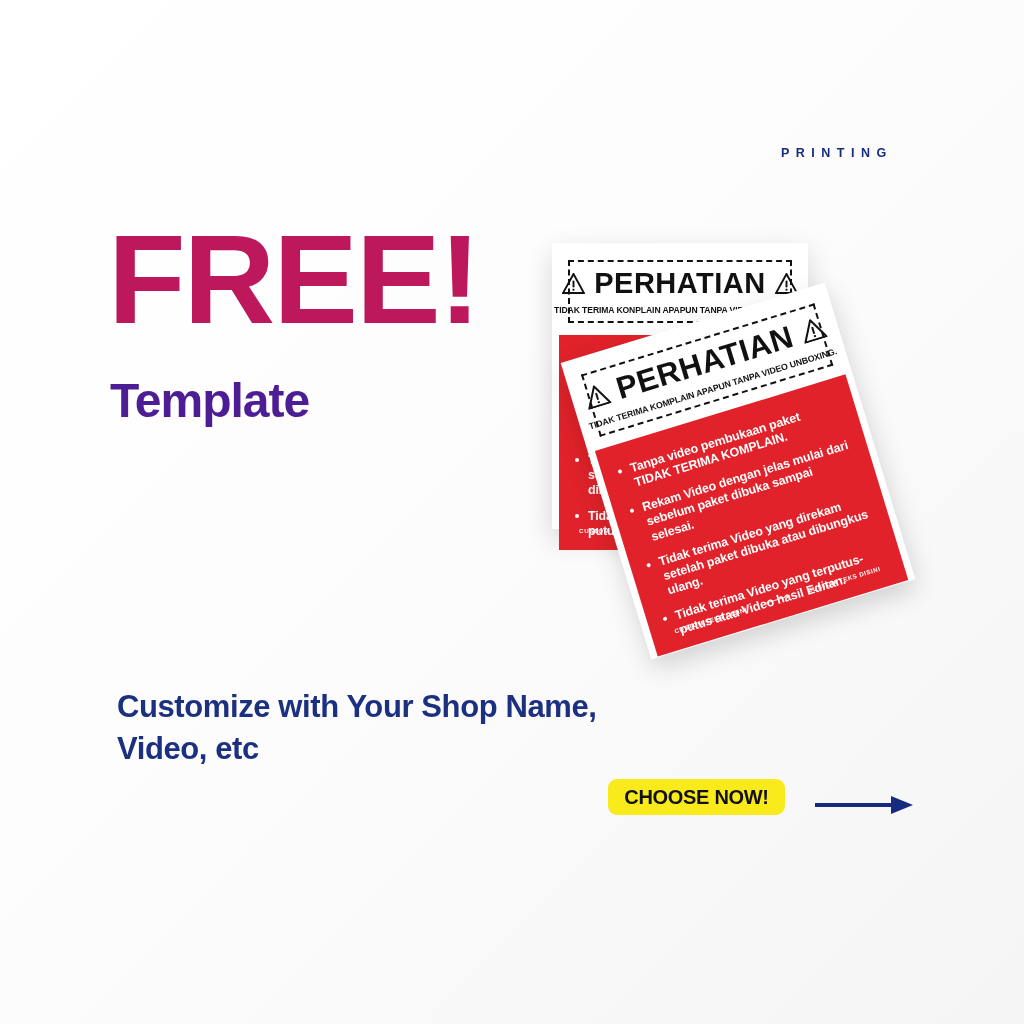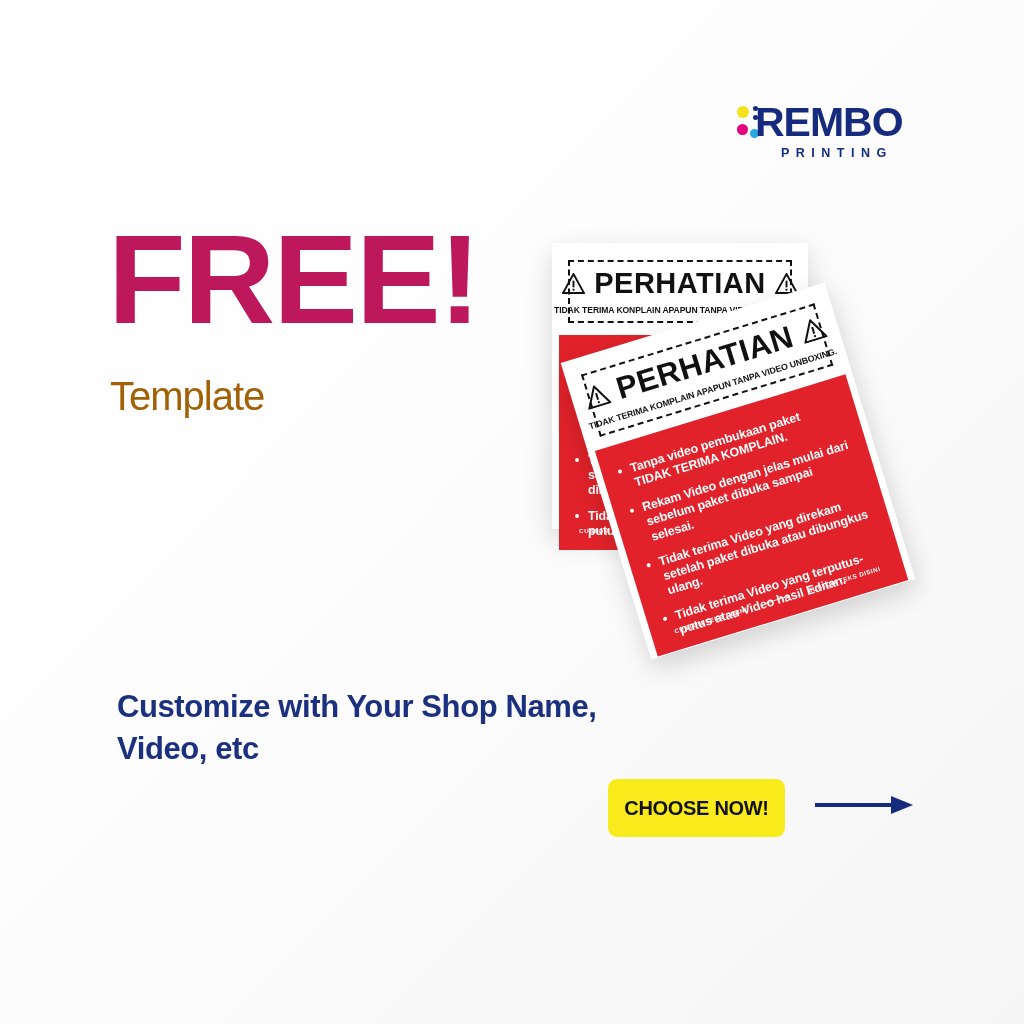--- a/index.html
+++ b/index.html
@@ -22,29 +22,29 @@
   .minidot{position:absolute;width:5px;height:5px;border-radius:50%;background:#172b7e;left:16px;}
   .minidot.m1{top:2px;} .minidot.m2{top:11px;}
   .logo-word{position:absolute;left:18px;top:0;font-size:41px;font-weight:bold;
     color:#172b7e;letter-spacing:-1px;line-height:44px;}
   .logo-sub{position:absolute;left:44px;top:46px;font-size:12.5px;font-weight:bold;
     color:#172b7e;letter-spacing:6.5px;}
 
   
   .free{position:absolute;left:108px;top:216px;font-size:127px;font-weight:bold;
     color:#be185d;letter-spacing:-2px;line-height:1;}
-  .subhead{position:absolute;left:110px;top:372px;font-size:40px;font-weight:normal;
-    color:#a16207;line-height:1.22;letter-spacing:-1px;}
+  .subhead{position:absolute;left:110px;top:372px;font-size:48px;font-weight:bold;
+    color:#4c1d95;line-height:1.22;letter-spacing:-1px;}
   .tagline{position:absolute;left:110px;top:686px;font-size:31px;font-weight:bold;
     color:#1c3080;line-height:1.35;letter-spacing:-0.4px;margin-left:7px;}
   .quality{position:absolute;left:604px;top:902px;font-size:25px;font-weight:bold;
     color:#1c3080;letter-spacing:-0.3px;}
 
   
-  .cta{position:absolute;left:608px;top:779px;width:177px;height:58px;
+  .cta{position:absolute;left:608px;top:779px;width:177px;height:36px;
     background:#f9ea1b;border:none;border-radius:9px;cursor:pointer;
     font-family:"Liberation Sans",sans-serif;font-size:20px;font-weight:bold;
     color:#111;letter-spacing:-0.3px;padding:0;}
   .arrow{position:absolute;left:815px;top:795px;width:98px;height:20px;}
 
   
   .sticker{position:absolute;background:#ffffff;
     box-shadow:0 10px 26px rgba(0,0,0,0.16);}
   .sticker-inner{position:absolute;inset:7px;display:flex;flex-direction:column;}
   .hdr{border:2.5px dashed #111;margin:10px 9px 0 9px;padding:7px 6px 6px 6px;
@@ -73,30 +73,20 @@
     transform:rotate(-17deg);transform-origin:50% 50%;}
   #sticker-front .hdr-title{font-size:31px;}
   #sticker-front .hdr-sub{font-size:8.8px;}
 </style>
 </head>
 <body>
 
 <div class="stage">
 
   <div class="logo">
-    <div class="logo-row">
-      <div class="dots">
-        <span class="dot yellow"></span>
-        <span class="dot magenta"></span>
-        <span class="dot cyan"></span>
-        <span class="minidot m1"></span>
-        <span class="minidot m2"></span>
-      </div>
-      <div class="logo-word">REMBO</div>
-    </div>
     <div class="logo-sub">PRINTING</div>
   </div>
 
   <div class="free">FREE!</div>
   <div class="subhead">
     <div>Template</div>
   </div>
 
   <div class="tagline">
     <div>Customize with Your Shop Name,</div>

